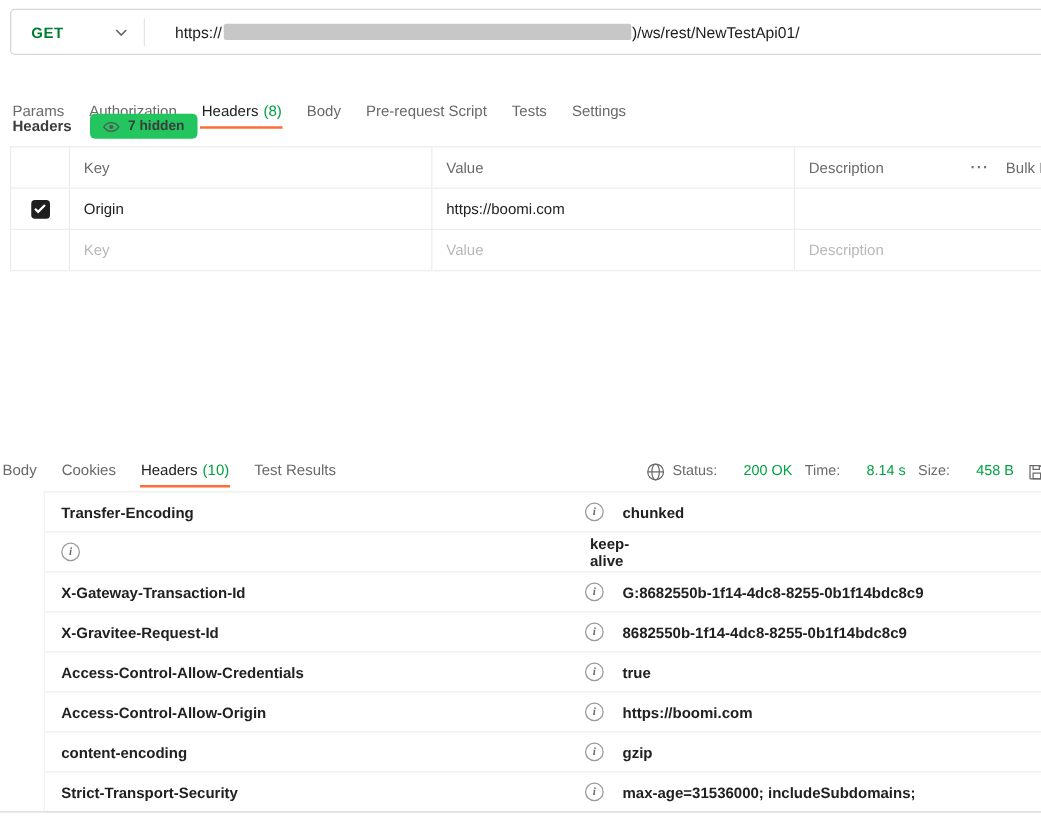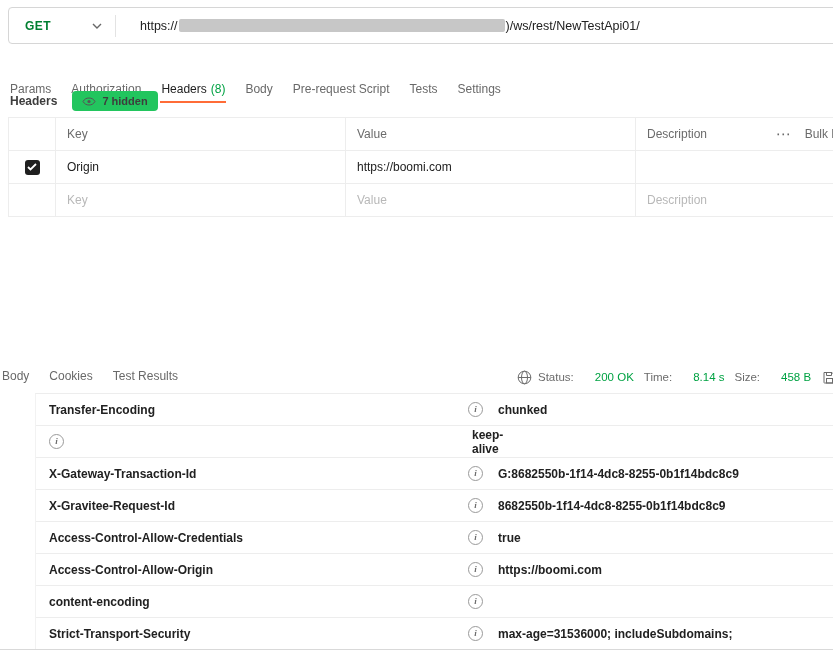--- a/index.html
+++ b/index.html
@@ -142,20 +142,21 @@
       <td class="ph">Key</td>
       <td class="ph">Value</td>
       <td class="ph">Description</td>
     </tr>
   </tbody>
 </table>
 
 <div class="tabs resp-tabs">
     <div class="tab"><span>Body</span></div>
     <div class="tab"><span>Cookies</span></div>
+    <div class="tab active"><span>Headers</span><span class="tab-count">(10)</span></div>
     <div class="tab"><span>Test Results</span></div>
   </div>
 
 <div class="resp-meta">
   <svg width="15" height="15" viewBox="0 0 15 15">
       <circle cx="7.5" cy="7.5" r="6.3" fill="none" stroke="#6b6b6b"></circle>
       <ellipse cx="7.5" cy="7.5" rx="3" ry="6.3" fill="none" stroke="#6b6b6b"></ellipse>
       <path d="M1.2 7.5h12.6" stroke="#6b6b6b" fill="none"></path>
     </svg>
   <span class="pair">
@@ -206,20 +207,21 @@
       <span class="resp-value">true</span>
     </div>
     <div class="resp-row">
       <span class="resp-key">Access-Control-Allow-Origin</span>
       <span class="info-icon">i</span>
       <span class="resp-value">https://boomi.com</span>
     </div>
     <div class="resp-row">
       <span class="resp-key">content-encoding</span>
       <span class="info-icon">i</span>
+      <span class="resp-value">gzip</span>
     </div>
     <div class="resp-row">
       <span class="resp-key">Strict-Transport-Security</span>
       <span class="info-icon">i</span>
       <span class="resp-value">max-age=31536000; includeSubdomains;</span>
     </div>
   </div>
 <div class="bottom-line"></div>
 
 </body></html>

